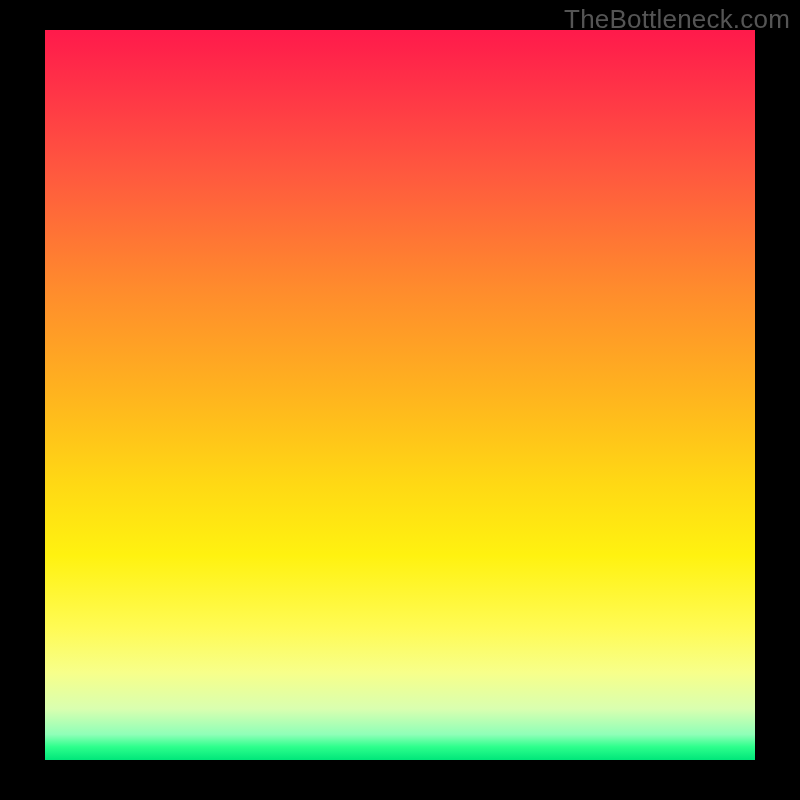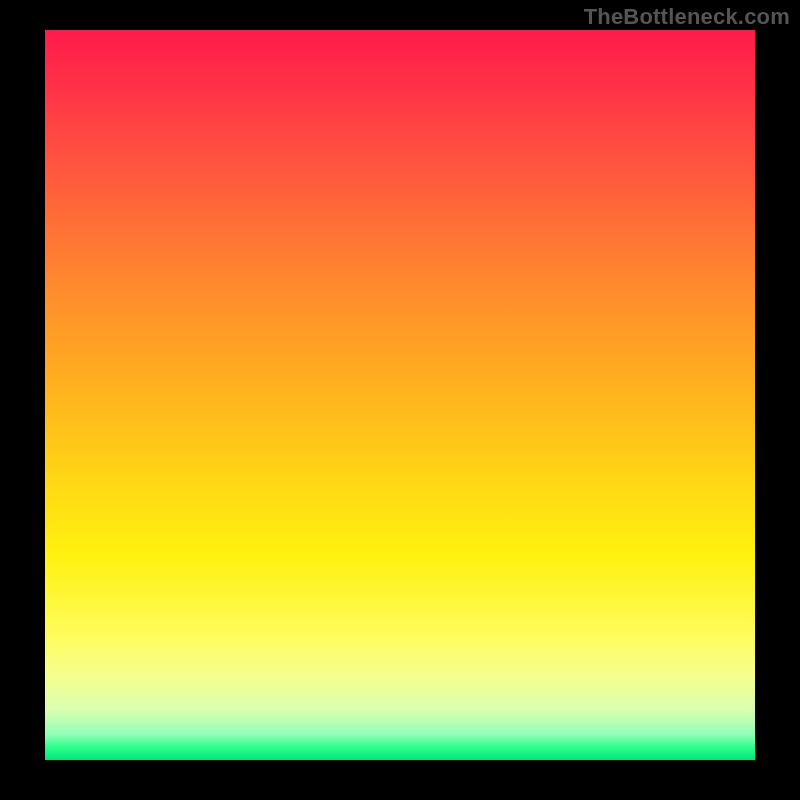--- a/index.html
+++ b/index.html
@@ -15,22 +15,22 @@
     position: relative;
     width: 800px;
     height: 800px;
     background: #000;
   }
   .watermark {
     position: absolute;
     top: 4px;
     right: 10px;
     color: #555;
-    font-size: 22px;
-    font-weight: 700;
+    font-size: 26px;
+    font-weight: 400;
     letter-spacing: 0.2px;
     z-index: 10;
   }
   .plot {
     position: absolute;
     left: 45px;
     top: 30px;
     width: 710px;
     height: 730px;
     overflow: hidden;

